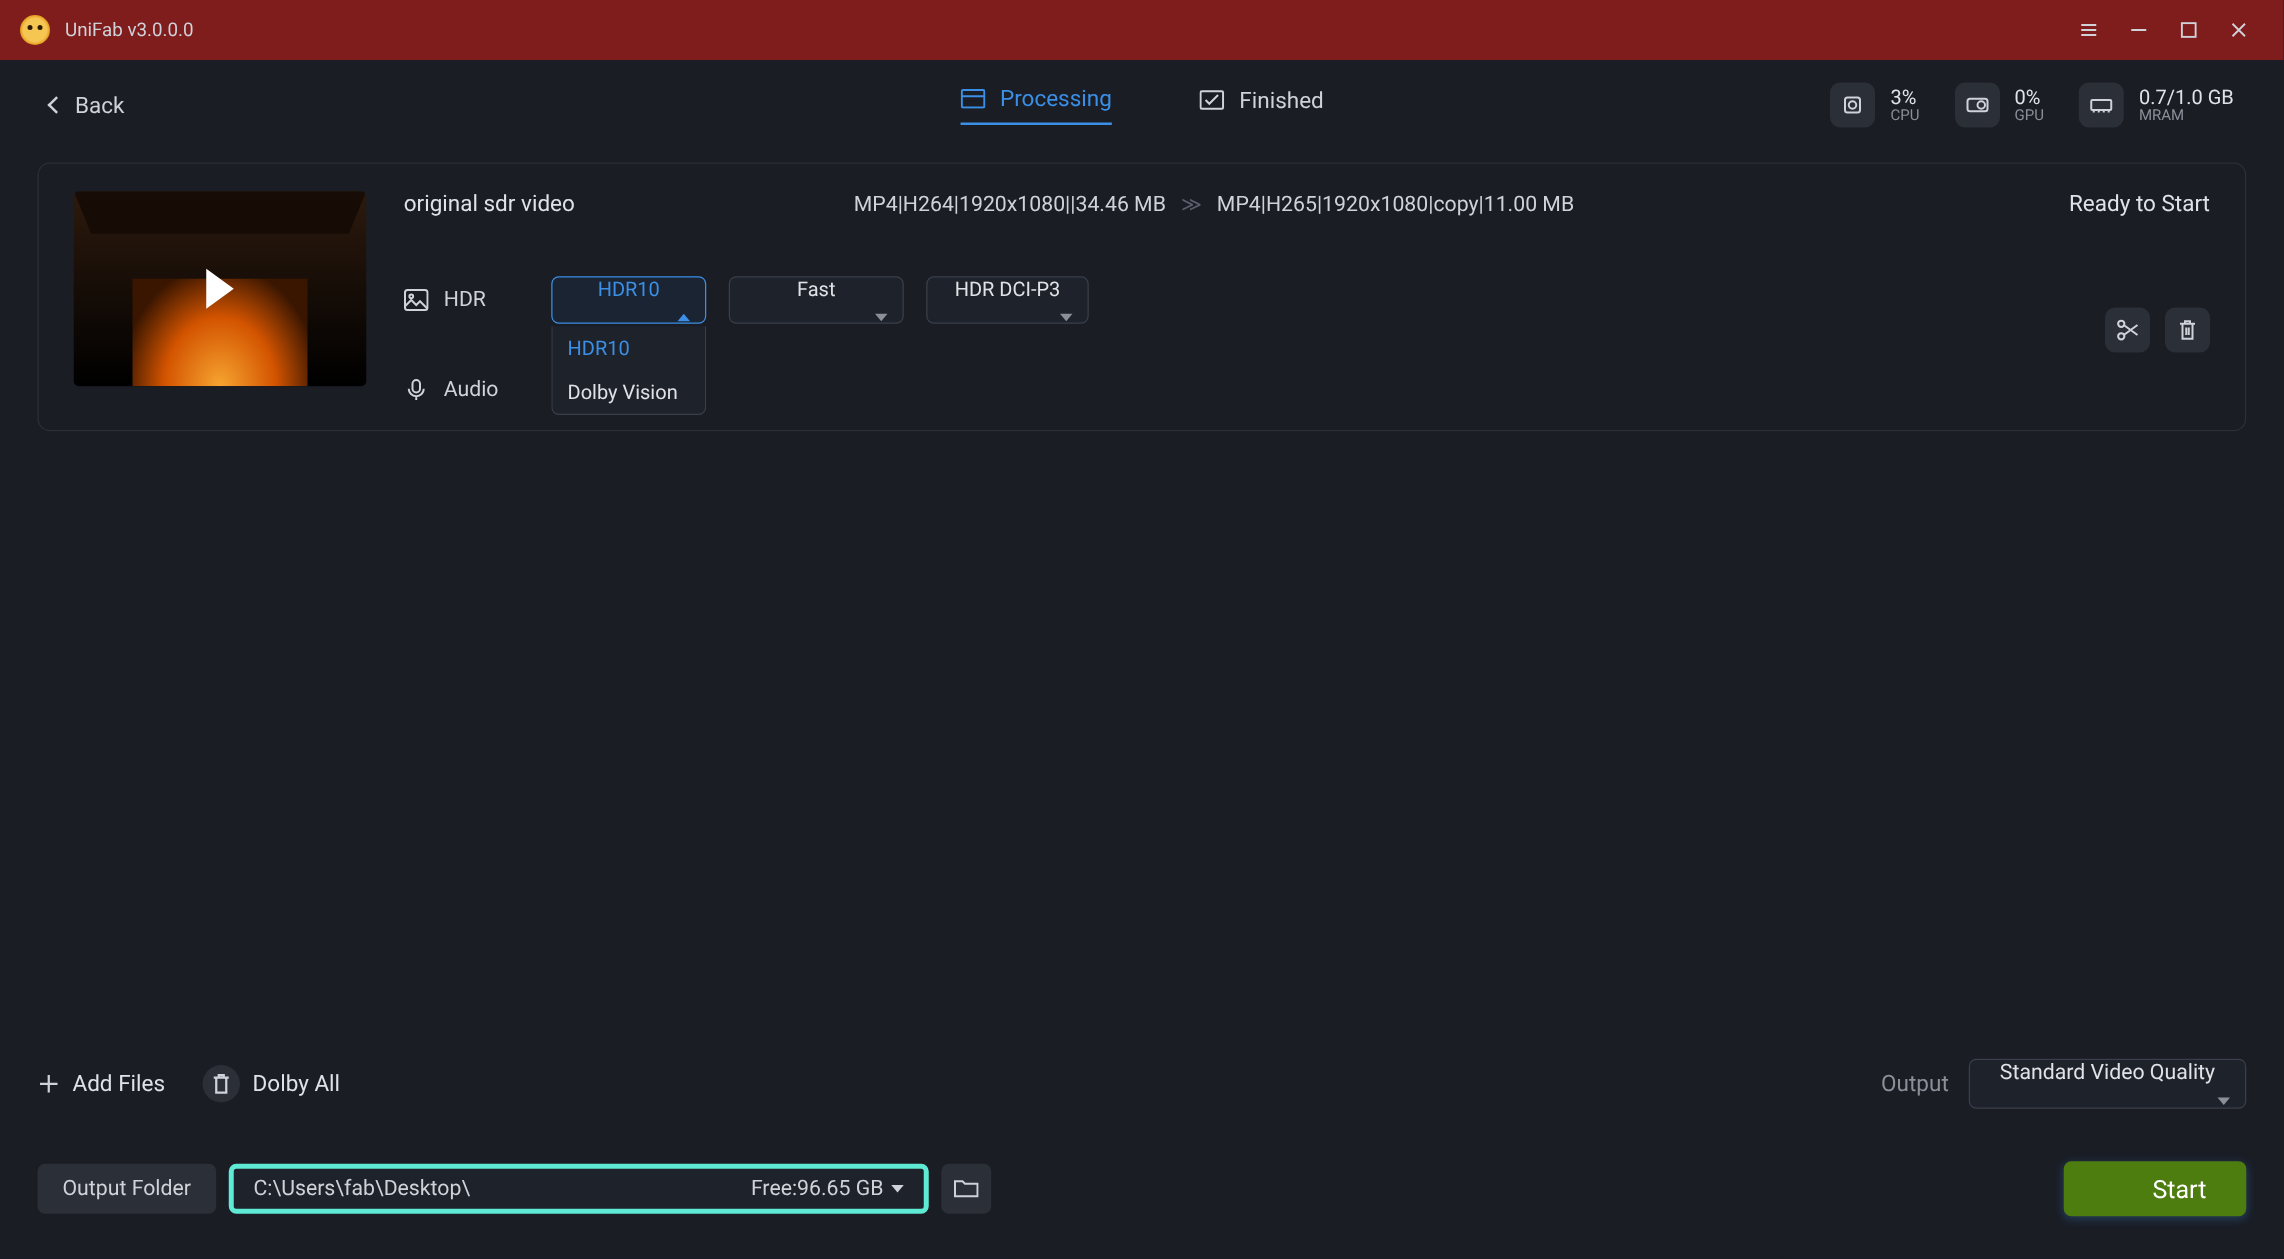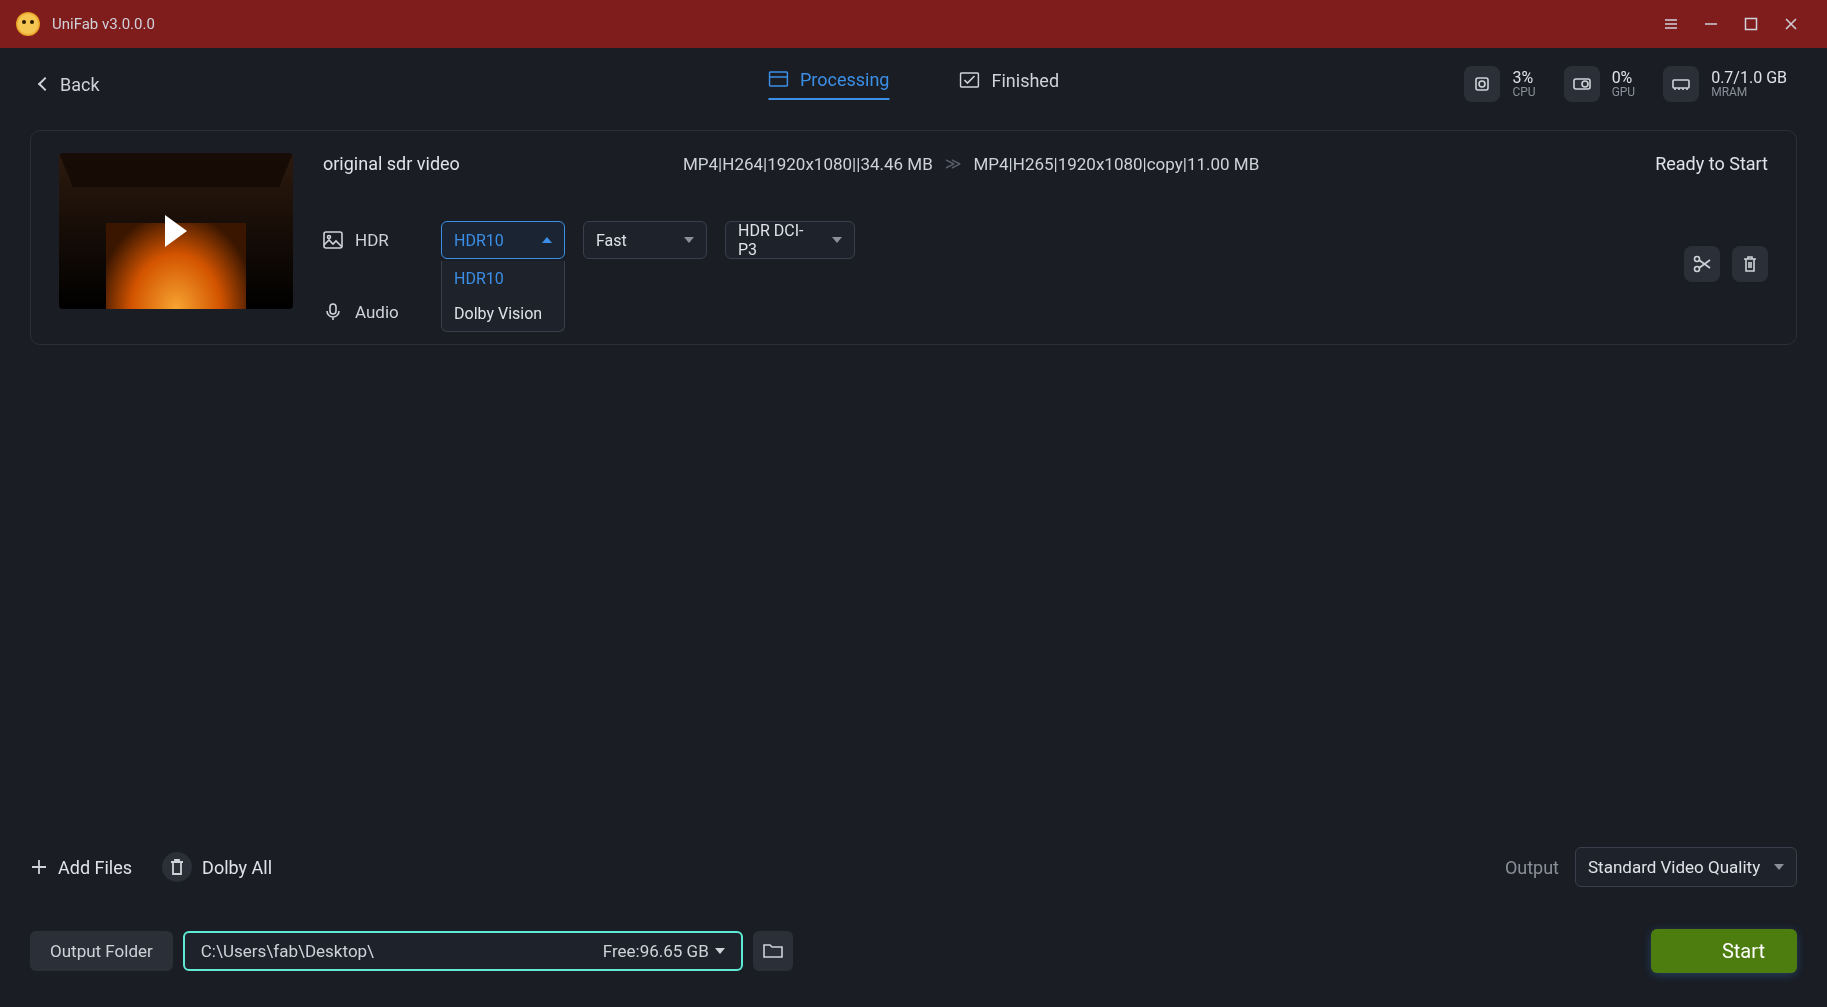--- a/index.html
+++ b/index.html
@@ -41,25 +41,25 @@
   .card-body { flex:1; display:flex; flex-direction:column; gap:20px;}
   .row1 { display:flex; align-items:center; }
   .fname { font-size:18px; color:#e0e2e7; flex:0 0 360px;}
   .spec { font-size:17px; color:#cfd2d9;}
   .arrow { margin: 0 12px; color:#5a5f6b; font-size:16px;}
   .status { margin-left:auto; font-size:18px; color:#e0e2e7;}
   .row2, .row3 { display:flex; align-items:center; gap:18px;}
   .row2 { margin-top:4px;}
   .plabel { display:flex; align-items:center; gap:12px; width:100px; color:#cfd2d9; font-size:17px;}
   .plabel svg{ width:20px; height:18px; stroke:#cfd2d9; fill:none; stroke-width:1.6;}
-  .dd { height:38px; border:1px solid #3a3f4b; border-radius:6px; background:#1e222a; display:flex; align-items:center; padding:0 12px; gap:10px; font-size:16px; color:#e0e2e7; position:relative;}
+  .dd { height:38px; border:1px solid #3a3f4b; border-radius:6px; background:#1e222a; display:flex; align-items:center; padding:0 12px; gap:10px; font-size:16px; color:#e0e2e7; position:relative;flex-direction:column;}
   .dd.active{ border-color:#3b8fe6; background:#1a2433;}
   .dd .caret { margin-left:auto; width:0;height:0; border-left:5px solid transparent; border-right:5px solid transparent; border-top:6px solid #8b8f99;}
   .dd.active .caret{ border-top:none; border-bottom:6px solid #3b8fe6;}
-  .dd.w1{ width:124px;} .dd.w2{ width:124px;} .dd.w3{ width:130px;}
+  .dd.w1{ width:124px;} .dd.w2{ width:140px;} .dd.w3{ width:130px;}
   .ddmenu { position:absolute; top:39px; left:-1px; right:-1px; background:#1e222a; border:1px solid #3a3f4b; border-top:none; border-radius:0 0 6px 6px;}
   .ddmenu .opt{ padding:8px 12px; font-size:16px; color:#e0e2e7;}
   .ddmenu .opt.sel{ color:#3b8fe6;}
   .iconbtns { display:flex; gap:12px; margin-top:48px;}
   .ibtn { width:36px; height:36px; background:#2b2f38; border-radius:8px; display:flex; align-items:center; justify-content:center;}
   .ibtn svg{ width:18px; height:18px; stroke:#cfd2d9; fill:none; stroke-width:1.6;}
   
   
   .footer1 { position:absolute; left:30px; right:30px; bottom:120px; display:flex; align-items:center;}
   .tbtn { display:flex; align-items:center; gap:10px; font-size:18px; color:#e0e2e7;}
@@ -67,21 +67,21 @@
   .tbtn .circ{ width:30px; height:30px; border-radius:50%; background:#2b2f38; display:flex; align-items:center; justify-content:center;}
   .tbtn svg, .tbtn .plus{ width:18px; height:18px; stroke:#cfd2d9; fill:none; stroke-width:1.8;}
   .outlabel{ margin-left:auto; color:#8b8f99; font-size:18px; margin-right:16px;}
   .dd.big{ height:40px; font-size:17px;}
   .dd.out1{ width:220px; margin-right:14px;}
   .dd.out2{ width:222px;}
   
   
   .footer2 { position:absolute; left:30px; right:30px; bottom:34px; display:flex; align-items:center; gap:10px;}
   .ofbtn { height:40px; padding:0 20px; background:#2b2f38; border-radius:6px; display:flex; align-items:center; font-size:17px; color:#cfd2d9;}
-  .ofpath { height:40px; padding:0 16px; background:#1e222a; border:2px solid #5eead4; border-radius:6px; display:flex; align-items:center; font-size:17px; color:#cfd2d9; width:560px; justify-content:space-between;}
+  .ofpath { height:40px; padding:0 16px; background:#1e222a; border:4px solid #5eead4; border-radius:6px; display:flex; align-items:center; font-size:17px; color:#cfd2d9; width:560px; justify-content:space-between;}
   .ofpath .free{ display:flex; align-items:center; gap:6px;}
   .ofpath .free .caret{ width:0;height:0;border-left:5px solid transparent;border-right:5px solid transparent;border-top:6px solid #cfd2d9;}
   .foldericon{ width:40px; height:40px; background:#2b2f38; border-radius:6px; display:flex; align-items:center; justify-content:center;}
   .foldericon svg{width:20px;height:16px;stroke:#cfd2d9;fill:none;stroke-width:1.6;}
   .startbtn{ margin-left:auto; width:146px; height:44px; background:#4d7c0f; border-radius:6px; display:flex; align-items:center; justify-content:center; font-size:20px; color:#fff; box-shadow:0 2px 8px rgba(59,143,230,.3);padding-left:39px;}
 </style>
 </head>
 <body>
 
 <div class="titlebar">

